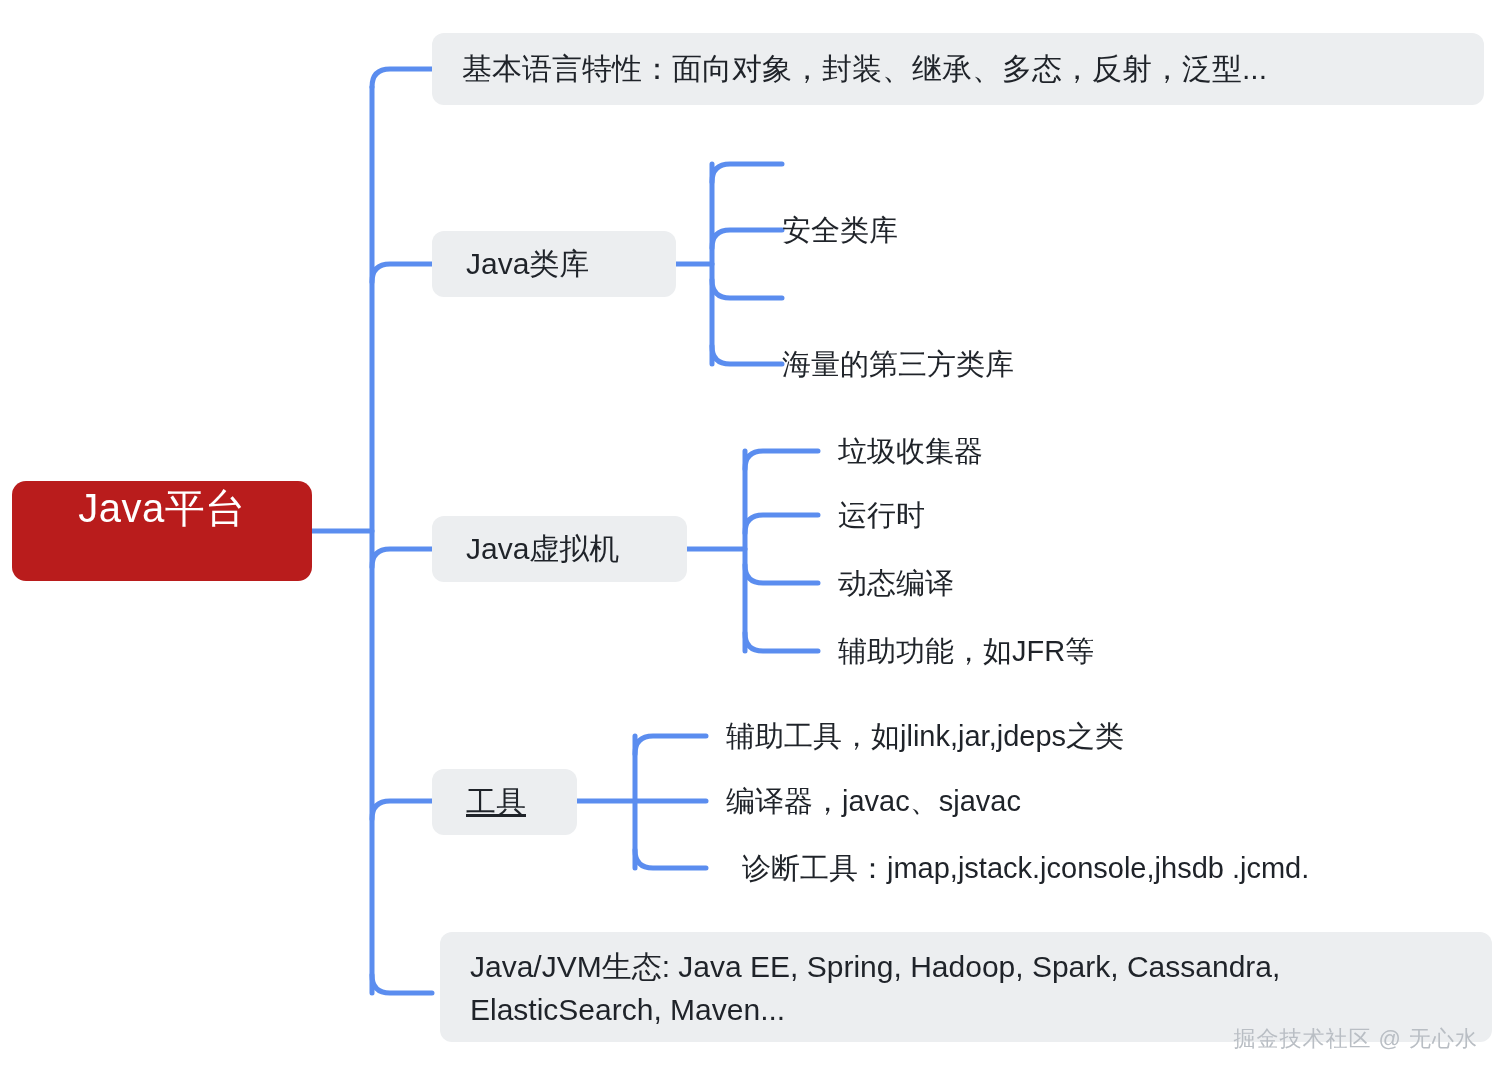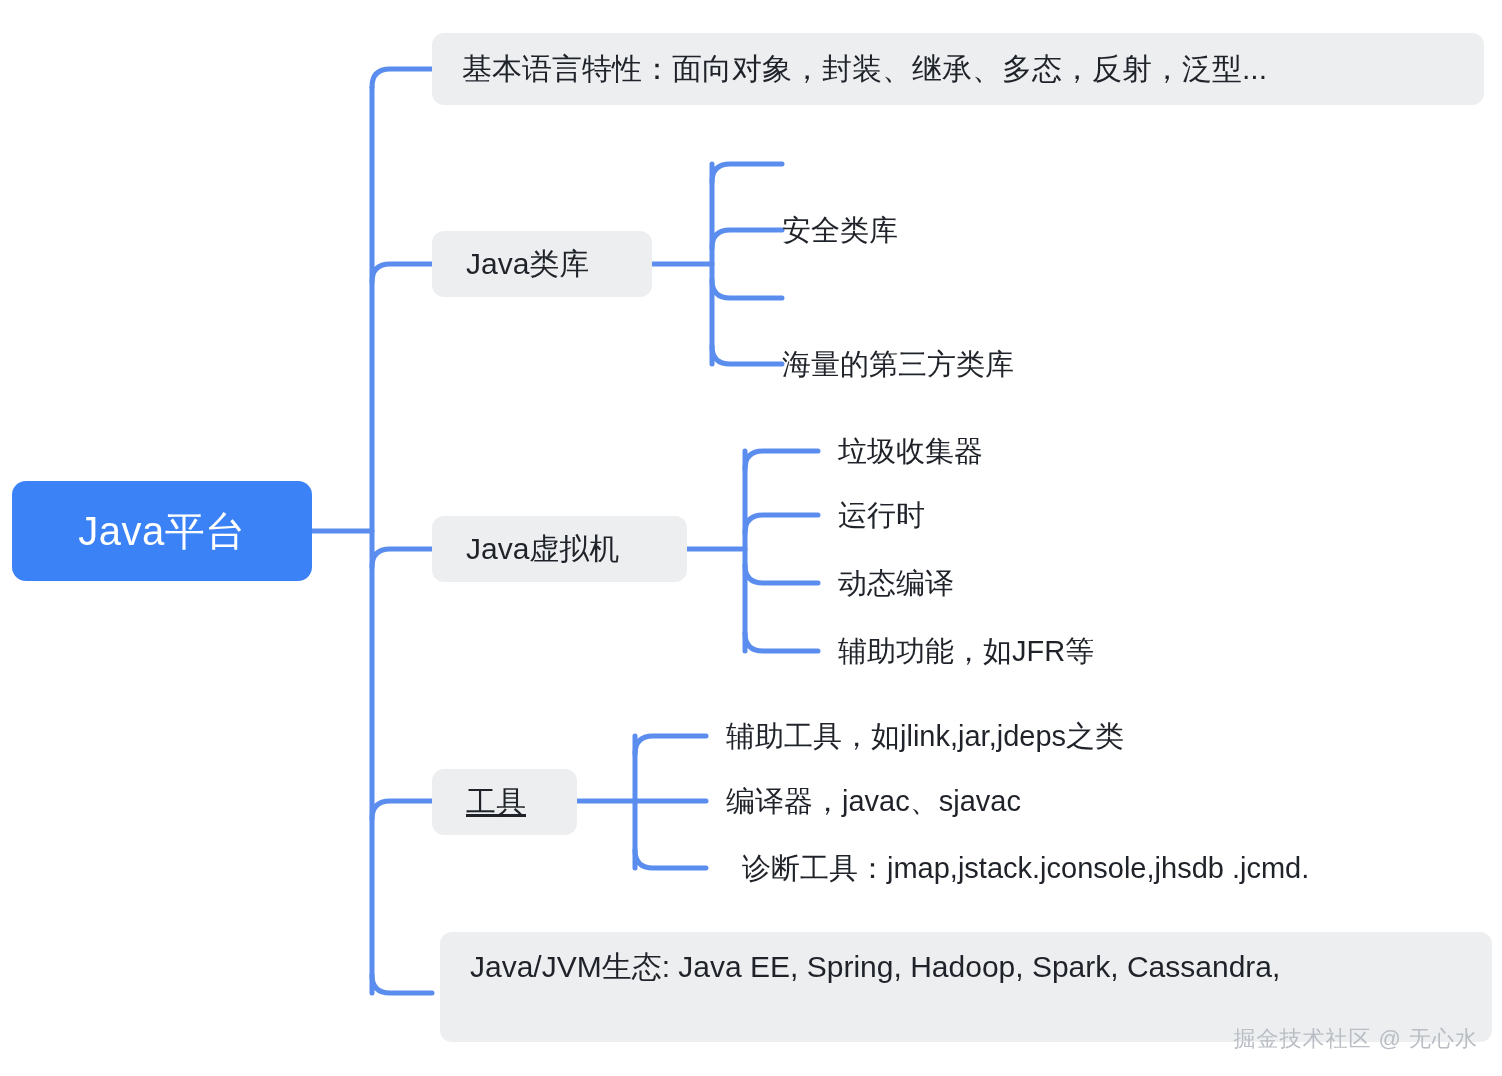--- a/index.html
+++ b/index.html
@@ -11,32 +11,32 @@
     overflow:hidden;
     position:relative;
   }
   #canvas { position:absolute; inset:0; width:1502px; height:1076px; }
   svg.links { position:absolute; left:0; top:0; width:1502px; height:1076px; pointer-events:none; }
 
   .node { position:absolute; box-sizing:border-box; }
 
   .root {
     left:12px; top:481px; width:300px; height:100px;
-    background:#3b82f6; border-radius:14px;
-    display:flex; align-items:center; justify-content:center;
+    background:#b91c1c; border-radius:14px;
+    display:flex; align-items:flex-start; justify-content:center;
     color:#ffffff; font-size:40px; letter-spacing:0.5px;
   }
 
   .branch {
     background:#eceef0; border-radius:12px;
     display:flex; align-items:center;
     color:#1f2329;
   }
   .b-feature { left:432px; top:33px; width:1052px; height:72px; font-size:30px; padding:0 30px; }
-  .b-lib     { left:432px; top:231px; width:220px; height:66px; font-size:30px; padding:0 34px; }
+  .b-lib     { left:432px; top:231px; width:244px; height:66px; font-size:30px; padding:0 34px; }
   .b-jvm     { left:432px; top:516px; width:255px; height:66px; font-size:30px; padding:0 34px; }
   .b-tools   { left:432px; top:769px; width:145px; height:66px; font-size:30px; padding:0 34px;text-decoration:underline; }
   .b-eco     { left:432px; top:932px; width:1052px; height:110px; font-size:30px; padding:14px 30px;
                display:block; line-height:1.42;margin-left:8px; }
 
   .leaf {
     position:absolute; font-size:29px; color:#1f2329;
     white-space:nowrap; line-height:1;
   }
 
@@ -132,17 +132,18 @@
   </div>
   <div class="leaf" style="left:726px; top:787px;">
     <span>编译器，javac、sjavac</span>
   </div>
   <div class="leaf" style="left:726px; top:854px;margin-left:16px;">
     <span>诊断工具：jmap,jstack.jconsole,jhsdb .jcmd.</span>
   </div>
 
   <div class="node branch b-eco">
     <div>Java/JVM生态: Java EE, Spring, Hadoop, Spark, Cassandra,</div>
+    <div>ElasticSearch, Maven...</div>
   </div>
 
   <div class="watermark">掘金技术社区 @ 无心水</div>
 
 </div>
 
 </body></html>

